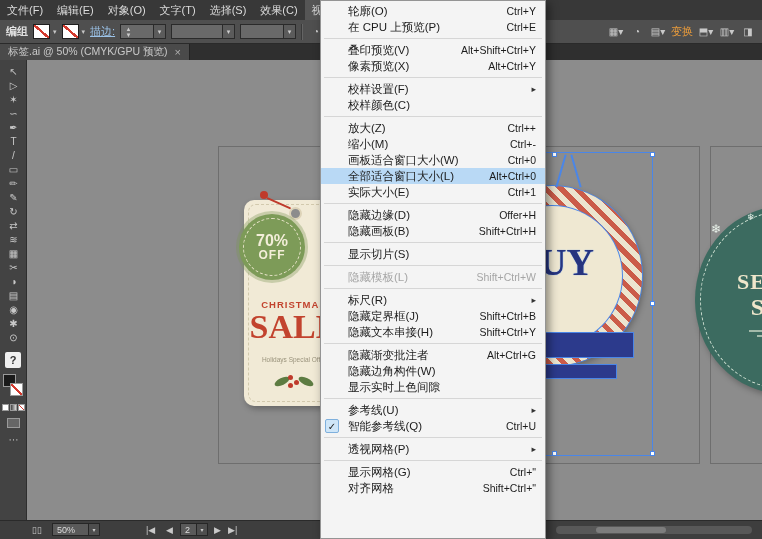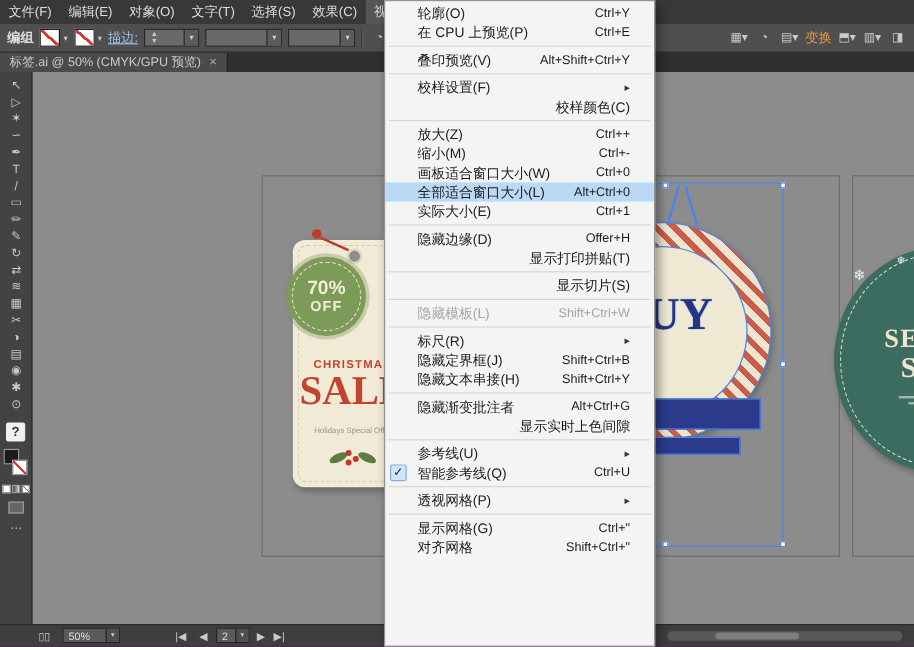--- a/index.html
+++ b/index.html
@@ -117,21 +117,21 @@
   .sb-combo .arr{margin-left:auto;width:10px;text-align:center;font-size:6px;color:#ccc;
                  border-left:1px solid #262626;background:#4e4e4e;height:100%;line-height:12px;}
   .sb-track{position:absolute;left:556px;top:5px;width:196px;height:8px;background:#585858;border-radius:4px;}
   .sb-thumb{position:absolute;left:40px;top:1px;width:70px;height:6px;background:#7d7d7d;border-radius:3px;}
 
   
   .menu-panel{position:absolute;left:320px;top:0;width:226px;height:539px;background:#f4f4f4;
       border:1px solid #949494;box-shadow:3px 3px 9px rgba(0,0,0,.45);z-index:60;
       box-sizing:border-box;padding-top:2px;overflow:hidden;}
   .vm-row{position:relative;height:16px;display:flex;align-items:center;
-          padding:0 20px 0 27px;font-size:11.5px;color:#1c1c1c;white-space:nowrap;justify-content:flex-end;}
+          padding:0 9px 0 27px;font-size:11.5px;color:#1c1c1c;white-space:nowrap;}
   .vm-row .sc{margin-left:auto;font-size:10.5px;color:#1c1c1c;padding-left:14px;}
   .vm-row .arrow{margin-left:auto;font-size:9px;color:#333;}
   .vm-row.hl{background:var(--hl);}
   .vm-row.dis,.vm-row.dis .sc{color:#a6a6a6;}
   .vm-row .chk{position:absolute;left:4px;top:1px;width:14px;height:14px;background:#cfe6f8;
                border:1px solid #7fb0dd;border-radius:2px;font-size:10px;line-height:13px;
                text-align:center;color:#1c1c1c;box-sizing:border-box;}
   .vm-sep{height:1px;background:#d6d6d6;margin:3px 3px;}
 </style>
 </head>
@@ -299,20 +299,24 @@
       </div>
       <div class="vm-row">
         <span class="lbl">在 CPU 上预览(P)</span>
         <span class="sc">Ctrl+E</span>
       </div>
       <div class="vm-sep"></div>
       <div class="vm-row">
         <span class="lbl">叠印预览(V)</span>
         <span class="sc">Alt+Shift+Ctrl+Y</span>
       </div>
+      <div class="vm-row">
+        <span class="lbl">像素预览(X)</span>
+        <span class="sc">Alt+Ctrl+Y</span>
+      </div>
       <div class="vm-sep"></div>
       <div class="vm-row">
         <span class="lbl">校样设置(F)</span>
         <span class="arrow">▸</span>
       </div>
       <div class="vm-row">
         <span class="lbl">校样颜色(C)</span>
       </div>
       <div class="vm-sep"></div>
       <div class="vm-row">
@@ -334,21 +338,22 @@
       <div class="vm-row">
         <span class="lbl">实际大小(E)</span>
         <span class="sc">Ctrl+1</span>
       </div>
       <div class="vm-sep"></div>
       <div class="vm-row">
         <span class="lbl">隐藏边缘(D)</span>
         <span class="sc">Offer+H</span>
       </div>
       <div class="vm-row">
-        <span class="lbl">显示打印拼贴(T)</span>
+        <span class="lbl">隐藏画板(B)</span>
+        <span class="sc">Shift+Ctrl+H</span>
       </div>
       <div class="vm-sep"></div>
       <div class="vm-row">
         <span class="lbl">显示切片(S)</span>
       </div>
       <div class="vm-sep"></div>
       <div class="vm-row dis">
         <span class="lbl">隐藏模板(L)</span>
         <span class="sc">Shift+Ctrl+W</span>
       </div>
@@ -364,20 +369,23 @@
       <div class="vm-row">
         <span class="lbl">隐藏文本串接(H)</span>
         <span class="sc">Shift+Ctrl+Y</span>
       </div>
       <div class="vm-sep"></div>
       <div class="vm-row">
         <span class="lbl">隐藏渐变批注者</span>
         <span class="sc">Alt+Ctrl+G</span>
       </div>
       <div class="vm-row">
+        <span class="lbl">隐藏边角构件(W)</span>
+      </div>
+      <div class="vm-row">
         <span class="lbl">显示实时上色间隙</span>
       </div>
       <div class="vm-sep"></div>
       <div class="vm-row">
         <span class="lbl">参考线(U)</span>
         <span class="arrow">▸</span>
       </div>
       <div class="vm-row">
         <span class="chk">✓</span>
         <span class="lbl">智能参考线(Q)</span>

